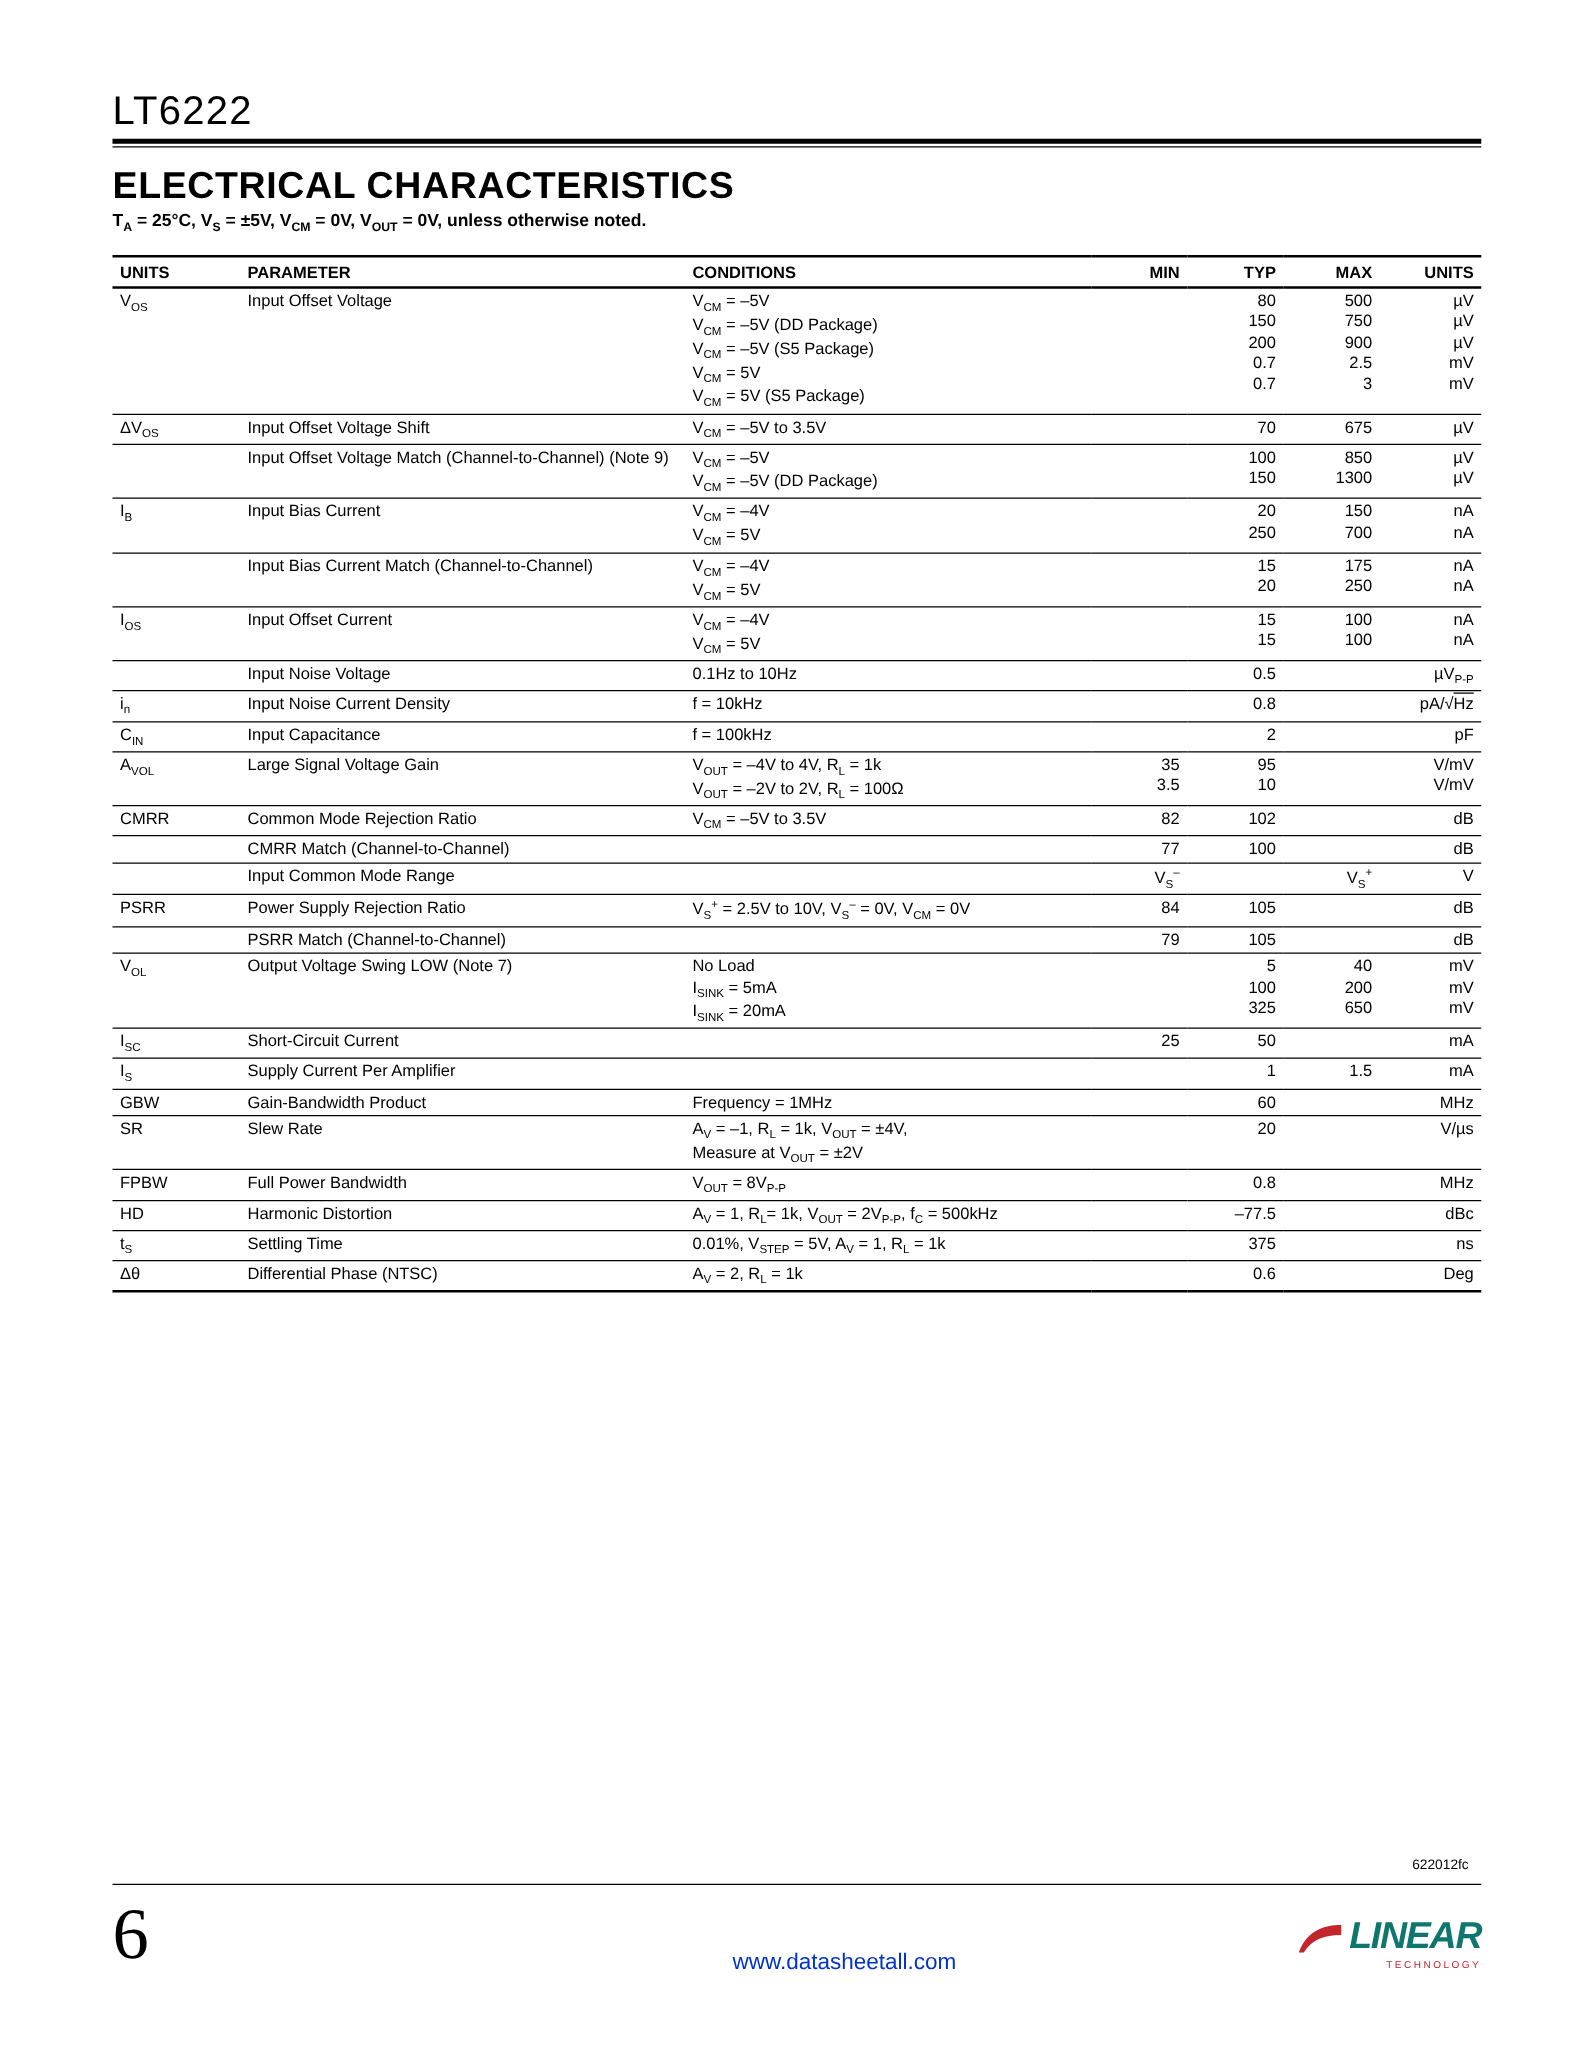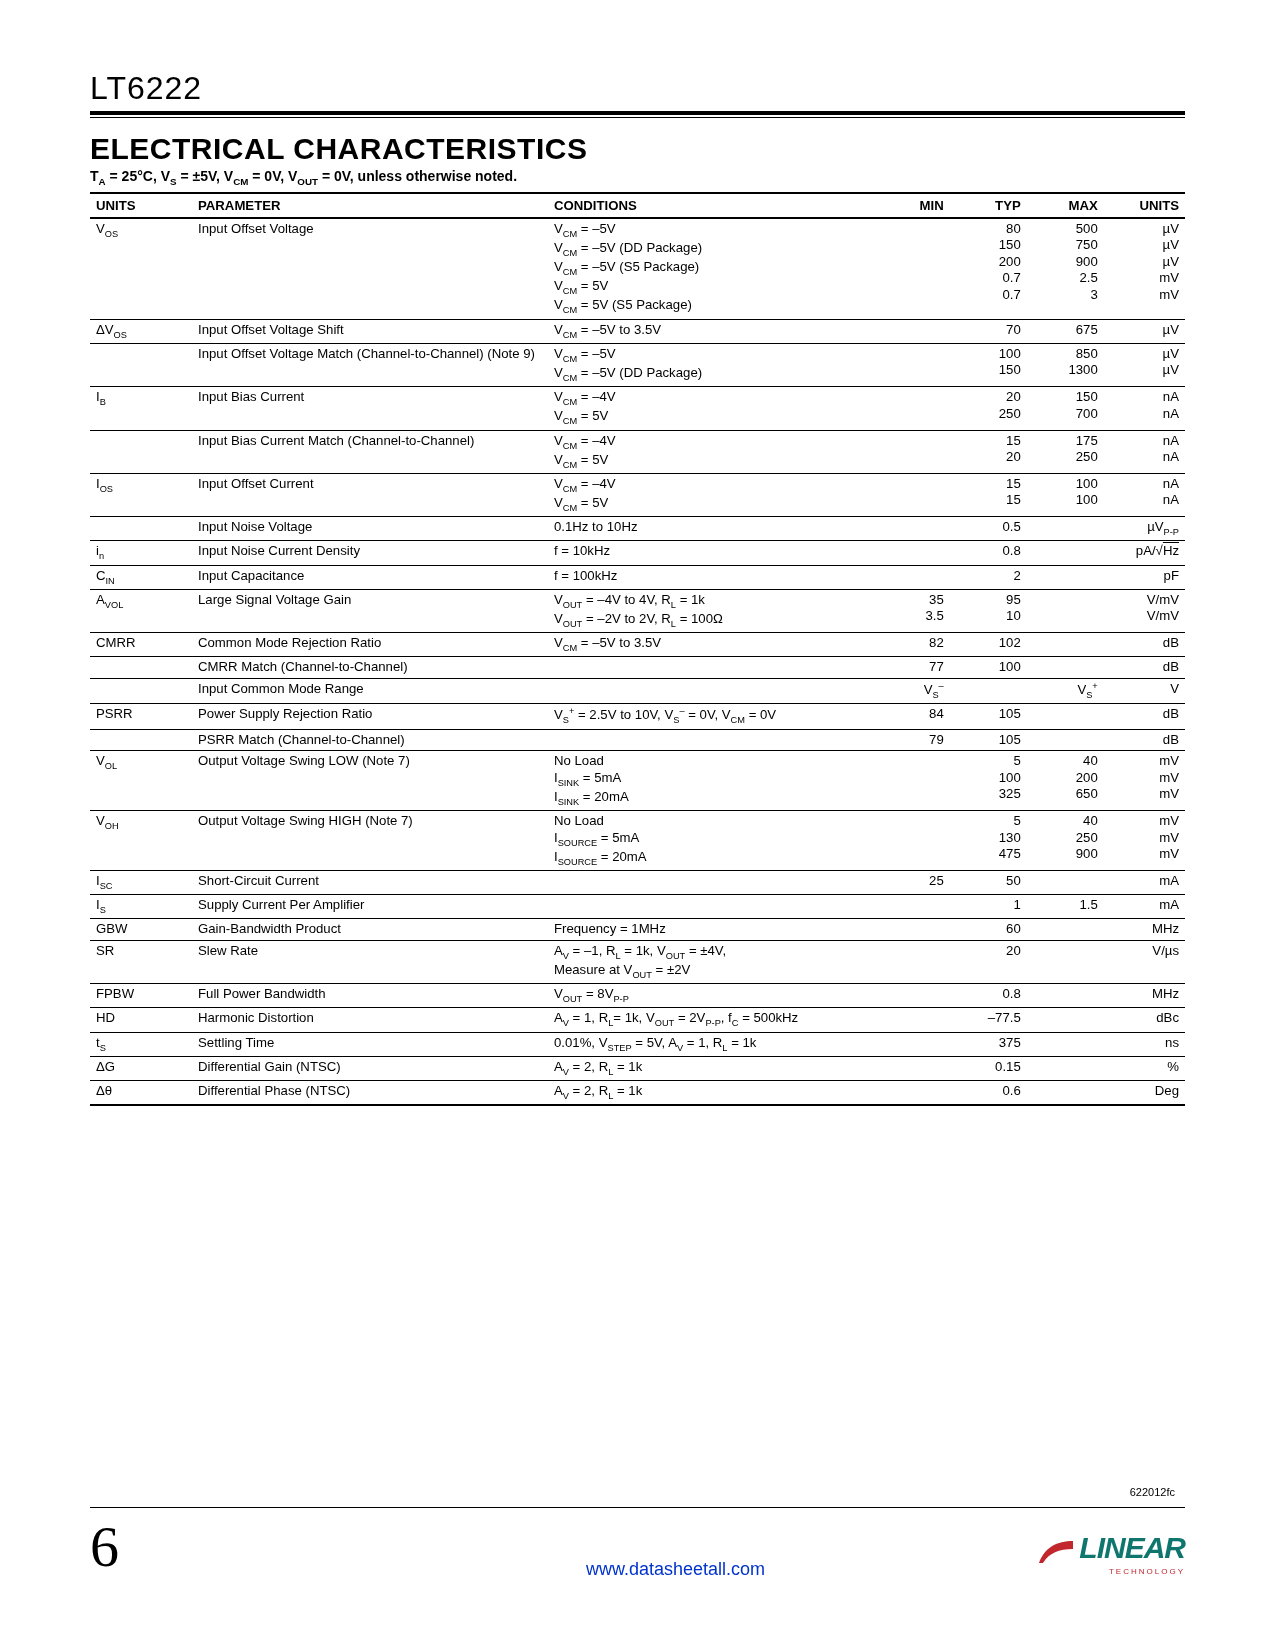--- a/index.html
+++ b/index.html
@@ -33,21 +33,21 @@
   }
   .section-title {
     font-size: 30px;
     font-weight: 900;
     letter-spacing: 0.5px;
     margin: 0 0 2px 0;
   }
   .conditions {
     font-size: 14px;
     font-weight: bold;
-    margin: 0 0 5px 0;
+    margin: 0 0 16px 0;
   }
   sub { font-size: 0.7em; vertical-align: sub; }
   sup { font-size: 0.7em; vertical-align: super; }
   table {
     width: 100%;
     border-collapse: collapse;
     font-size: 13.2px;
   }
   th {
     text-align: left;
@@ -298,29 +298,20 @@
         <tr class="sep">
           <td>V<sub>OL</sub></td>
           <td>Output Voltage Swing LOW (Note 7)</td>
           <td>No Load<br>I<sub>SINK</sub> = 5mA<br>I<sub>SINK</sub> = 20mA</td>
           <td class="num"></td>
           <td class="num">5<br>100<br>325</td>
           <td class="num">40<br>200<br>650</td>
           <td class="num">mV<br>mV<br>mV</td>
         </tr>
         <tr class="sep">
-          <td>V<sub>OH</sub></td>
-          <td>Output Voltage Swing HIGH (Note 7)</td>
-          <td>No Load<br>I<sub>SOURCE</sub> = 5mA<br>I<sub>SOURCE</sub> = 20mA</td>
-          <td class="num"></td>
-          <td class="num">5<br>130<br>475</td>
-          <td class="num">40<br>250<br>900</td>
-          <td class="num">mV<br>mV<br>mV</td>
-        </tr>
-        <tr class="sep">
           <td>I<sub>SC</sub></td>
           <td>Short-Circuit Current</td>
           <td></td>
           <td class="num">25</td>
           <td class="num">50</td>
           <td class="num"></td>
           <td class="num">mA</td>
         </tr>
         <tr class="sep">
           <td>I<sub>S</sub></td>
@@ -368,29 +359,20 @@
           <td class="num">dBc</td>
         </tr>
         <tr class="sep">
           <td>t<sub>S</sub></td>
           <td>Settling Time</td>
           <td>0.01%, V<sub>STEP</sub> = 5V, A<sub>V</sub> = 1, R<sub>L</sub> = 1k</td>
           <td class="num"></td>
           <td class="num">375</td>
           <td class="num"></td>
           <td class="num">ns</td>
-        </tr>
-        <tr class="sep">
-          <td>ΔG</td>
-          <td>Differential Gain (NTSC)</td>
-          <td>A<sub>V</sub> = 2, R<sub>L</sub> = 1k</td>
-          <td class="num"></td>
-          <td class="num">0.15</td>
-          <td class="num"></td>
-          <td class="num">%</td>
         </tr>
         <tr class="sep endline">
           <td>Δθ</td>
           <td>Differential Phase (NTSC)</td>
           <td>A<sub>V</sub> = 2, R<sub>L</sub> = 1k</td>
           <td class="num"></td>
           <td class="num">0.6</td>
           <td class="num"></td>
           <td class="num">Deg</td>
         </tr>

